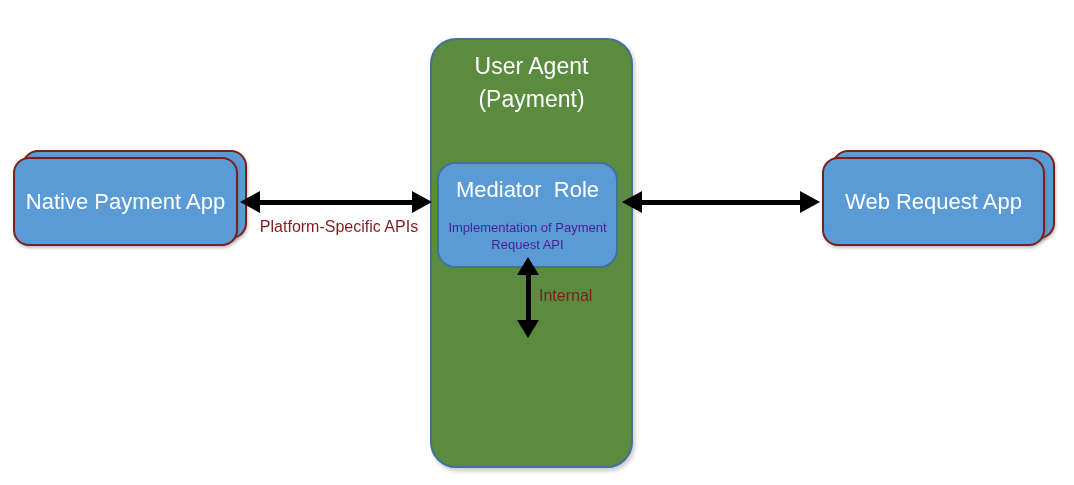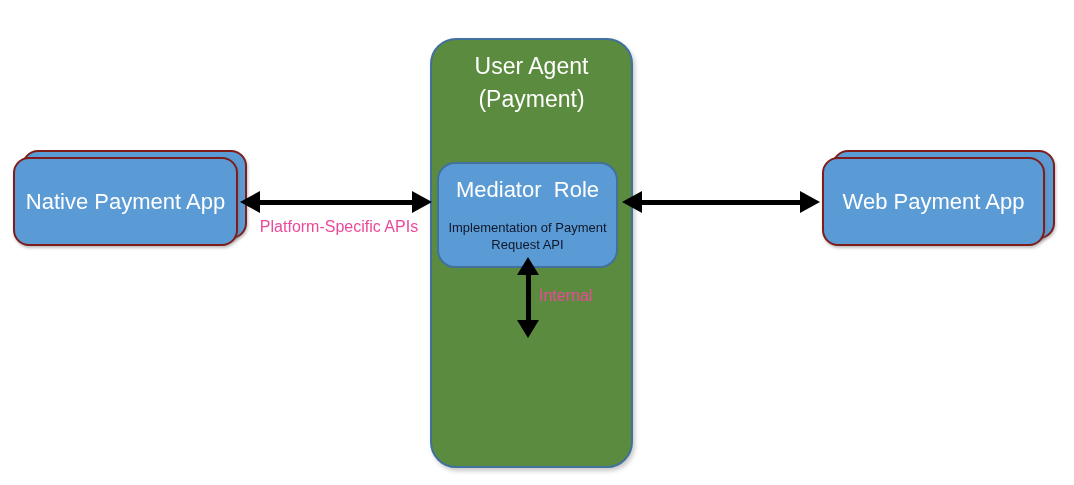--- a/index.html
+++ b/index.html
@@ -61,21 +61,21 @@
     box-sizing: border-box;
     z-index: 3;
     display: flex;
     flex-direction: column;
     align-items: center;
     justify-content: center;
   }
   .inner-node .node-title { white-space: pre; }
   .inner-node .node-title.wrap { white-space: normal; max-width: 150px; }
   .node-subtitle {
-    color: #0f172a;
+    color: #4c1d95;
     font-size: 13px;
     text-align: center;
     line-height: 1.3;
     margin-top: 16px;
   }
   .node-subtitle.w-mediator { max-width: 162px; }
   .node-subtitle.w-embedded { max-width: 128px; }
   
   .arrow-h { position: absolute; height: 22px; z-index: 4; }
   .arrow-h .shaft {
@@ -110,40 +110,40 @@
   }
   .arrow-v .head-down {
     position: absolute; bottom: 0; left: 0;
     width: 0; height: 0;
     border-left: 11px solid transparent;
     border-right: 11px solid transparent;
     border-top: 18px solid #000000;
   }
   .edge-label {
     position: absolute;
-    color: #ec4899;
+    color: #7f1d1d;
     font-size: 16px;
     z-index: 5;
     white-space: nowrap;
   }
   .edge-label.centered { text-align: center; }
 </style>
 </head>
 <body>
 
 <div class="canvas">
 
   <div class="card back" style="left:22px; top:150px; width:225px; height:89px;"></div>
   <div class="card front" style="left:13px; top:157px; width:225px; height:89px;">
     <div class="node-title">Native Payment App</div>
   </div>
 
   <div class="card back" style="left:832px; top:150px; width:223px; height:89px;"></div>
   <div class="card front" style="left:822px; top:157px; width:223px; height:89px;">
-    <div class="node-title">Web Payment App</div>
+    <div class="node-title">Web Request App</div>
   </div>
 
   <div class="green-box">
     <div class="green-title">
       <div>User Agent</div>
       <div>(Payment)</div>
     </div>
   </div>
 
   <div class="inner-node" style="left:437px; top:162px; width:181px; height:106px;">

